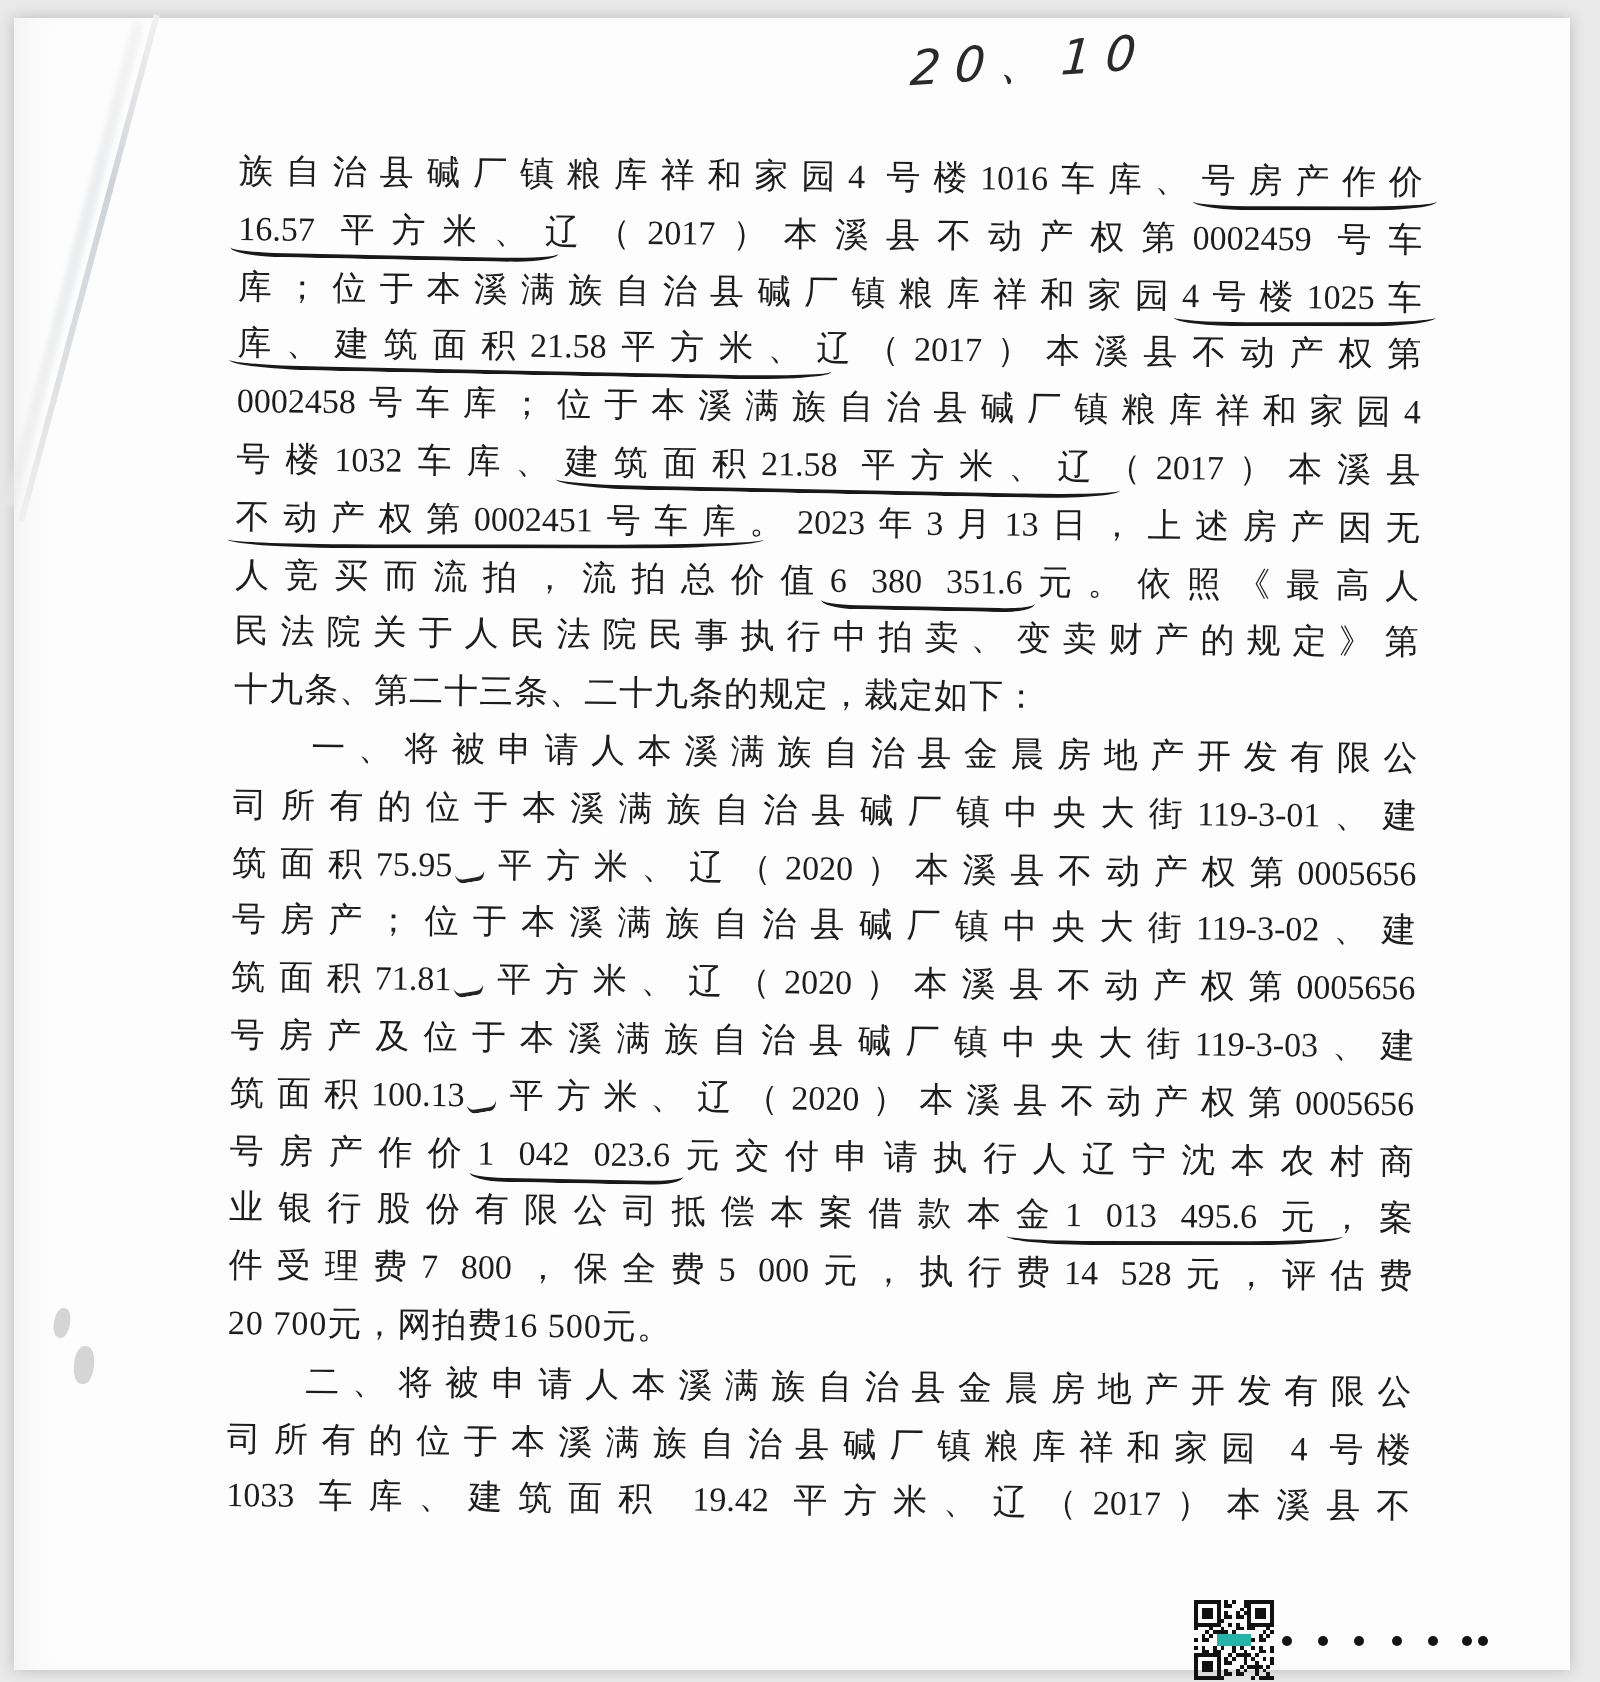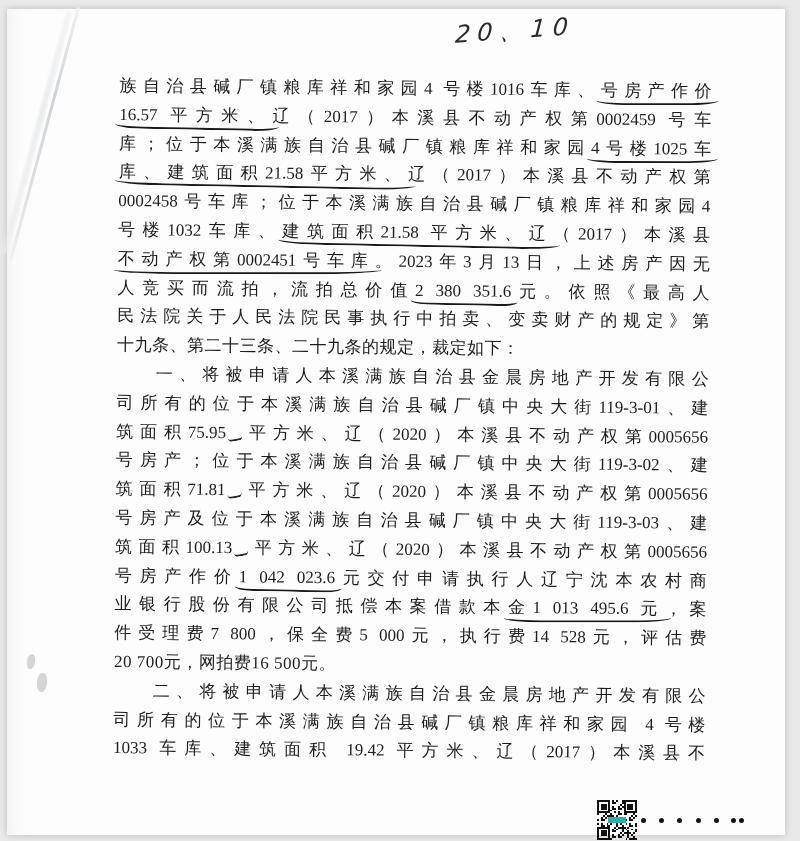--- a/index.html
+++ b/index.html
@@ -78,21 +78,21 @@
   <div class="hand-note">20、10</div>
 
   <div class="text-block">
       <div class="line"><span>族自治县碱厂镇粮库祥和家园4 号楼1016车库、</span><span class="u">号房产作价</span></div>
       <div class="line"><span class="u">16.57 平方米、</span><span>辽（2017）本溪县不动产权第0002459 号车</span></div>
       <div class="line"><span>库；位于本溪满族自治县碱厂镇粮库祥和家园</span><span class="u">4号楼1025车</span></div>
       <div class="line"><span class="u">库、建筑面积21.58平方米、</span><span>辽（2017）本溪县不动产权第</span></div>
       <div class="line"><span>0002458号车库；位于本溪满族自治县碱厂镇粮库祥和家园4</span></div>
       <div class="line"><span>号楼1032车库、</span><span class="u">建筑面积21.58 平方米、辽</span><span>（2017）本溪县</span></div>
       <div class="line"><span class="u">不动产权第0002451号车库</span><span>。2023年3月13日，上述房产因无</span></div>
-      <div class="line"><span>人竞买而流拍，流拍总价值</span><span class="u">2 380 351.6</span><span>元。依照《最高人</span></div>
+      <div class="line"><span>人竞买而流拍，流拍总价值</span><span class="u">6 380 351.6</span><span>元。依照《最高人</span></div>
       <div class="line"><span>民法院关于人民法院民事执行中拍卖、变卖财产的规定》第</span></div>
       <div class="line short"><span>十九条、第二十三条、二十九条的规定，裁定如下：</span></div>
       <div class="line indent"><span>一、将被申请人本溪满族自治县金晨房地产开发有限公</span></div>
       <div class="line"><span>司所有的位于本溪满族自治县碱厂镇中央大街119-3-01、建</span></div>
       <div class="line"><span>筑面积75.95</span><span class="hand-mark"></span><span>平方米、辽（2020）本溪县不动产权第0005656</span></div>
       <div class="line"><span>号房产；位于本溪满族自治县碱厂镇中央大街119-3-02、建</span></div>
       <div class="line"><span>筑面积71.81</span><span class="hand-mark"></span><span>平方米、辽（2020）本溪县不动产权第0005656</span></div>
       <div class="line"><span>号房产及位于本溪满族自治县碱厂镇中央大街119-3-03、建</span></div>
       <div class="line"><span>筑面积100.13</span><span class="hand-mark"></span><span>平方米、辽（2020）本溪县不动产权第0005656</span></div>
       <div class="line"><span>号房产作价</span><span class="u">1 042 023.6</span><span>元交付申请执行人辽宁沈本农村商</span></div>

